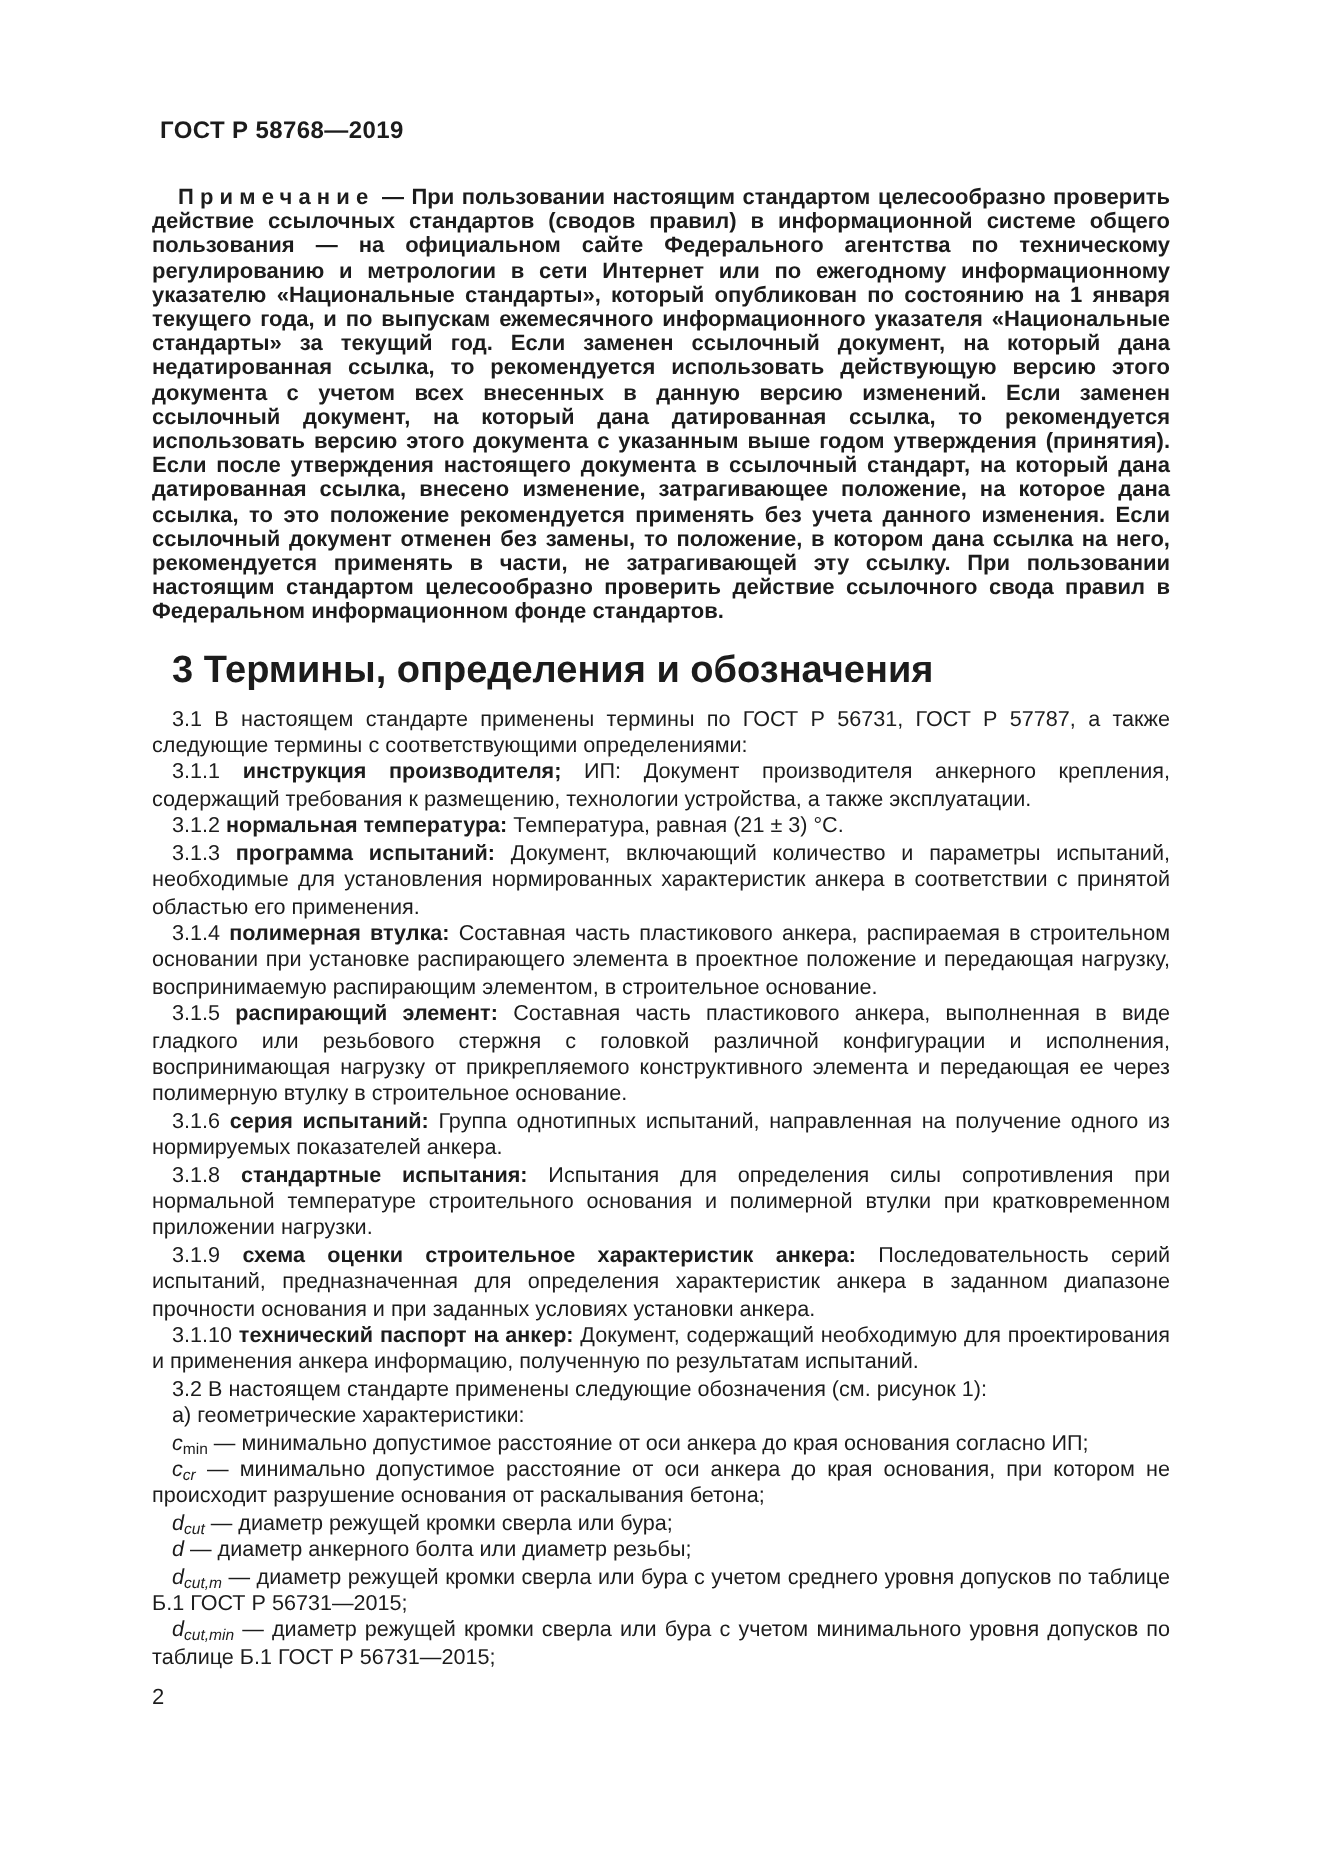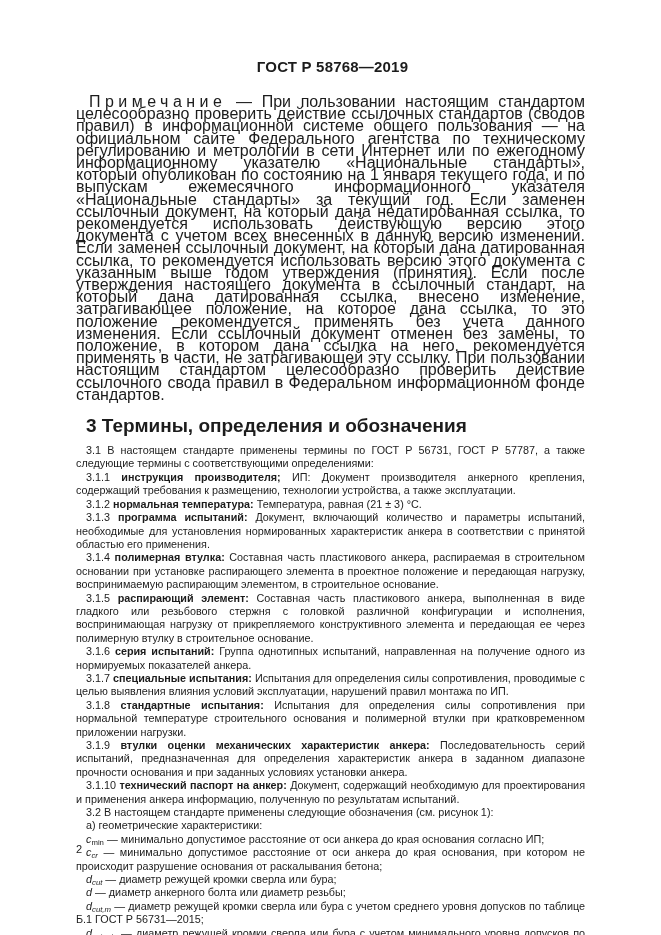--- a/index.html
+++ b/index.html
@@ -16,32 +16,32 @@
     font-family: "Liberation Sans", "DejaVu Sans", sans-serif;
     overflow: hidden;
   }
   .content {
     position: absolute;
     left: 76px;
     top: 58px;
     width: 509px;
   }
   .doc-header {
-    font-size: 15px;
+    font-size: 12px;
     font-weight: bold;
     letter-spacing: 0.2px;
     padding-left: 4px;
-    text-align: center;
   }
   .note {
     margin-top: 21px;
-    font-size: 16px;
+    font-size: 11px;
     line-height: 12.2px;
     text-align: justify;
     text-indent: 13px;
+    font-weight: bold;
   }
   .note-label {
     letter-spacing: 0.28em;
   }
   .section-heading {
     margin: 14px 0 0 0;
     padding-left: 10px;
     font-size: 19px;
     line-height: 17px;
     font-weight: bold;
@@ -81,23 +81,22 @@
     <h2 class="section-heading">3  Термины, определения и обозначения</h2>
 
     <div class="body-block">
         <p class="para"><span>3.1  В настоящем стандарте применены термины по ГОСТ Р 56731, ГОСТ Р 57787, а также следующие термины с соответствующими определениями:</span></p>
         <p class="para"><span>3.1.1 </span><span style="font-weight: bold;">инструкция производителя;</span><span> ИП: Документ производителя анкерного крепления, содержащий требования к размещению, технологии устройства, а также эксплуатации.</span></p>
         <p class="para"><span>3.1.2 </span><span style="font-weight: bold;">нормальная температура:</span><span> Температура, равная (21 ± 3) °С.</span></p>
         <p class="para"><span>3.1.3 </span><span style="font-weight: bold;">программа испытаний:</span><span> Документ, включающий количество и параметры испытаний, необходимые для установления нормированных характеристик анкера в соответствии с принятой областью его применения.</span></p>
         <p class="para"><span>3.1.4 </span><span style="font-weight: bold; margin-top: 48px;">полимерная втулка:</span><span> Составная часть пластикового анкера, распираемая в строительном основании при установке распирающего элемента в проектное положение и передающая нагрузку, воспринимаемую распирающим элементом, в строительное основание.</span></p>
         <p class="para"><span>3.1.5 </span><span style="font-weight: bold;">распирающий элемент:</span><span> Составная часть пластикового анкера, выполненная в виде гладкого или резьбового стержня с головкой различной конфигурации и исполнения, воспринимающая нагрузку от прикрепляемого конструктивного элемента и передающая ее через полимерную втулку в строительное основание.</span></p>
         <p class="para"><span>3.1.6 </span><span style="font-weight: bold;">серия испытаний:</span><span> Группа однотипных испытаний, направленная на получение одного из нормируемых показателей анкера.</span></p>
-        <p class="para"><span>3.1.7 </span><span style="font-weight: bold;">специальные испытания:</span><span> Испытания для определения силы сопротивления, проводимые с целью выявления влияния условий эксплуатации, нарушений правил монтажа по ИП.</span></p>
         <p class="para"><span>3.1.8 </span><span style="font-weight: bold;">стандартные испытания:</span><span> Испытания для определения силы сопротивления при нормальной температуре строительного основания и полимерной втулки при кратковременном приложении нагрузки.</span></p>
-        <p class="para"><span>3.1.9 </span><span style="font-weight: bold;">втулки оценки механических характеристик анкера:</span><span> Последовательность серий испытаний, предназначенная для определения характеристик анкера в заданном диапазоне прочности основания и при заданных условиях установки анкера.</span></p>
+        <p class="para"><span>3.1.9 </span><span style="font-weight: bold;">схема оценки строительное характеристик анкера:</span><span> Последовательность серий испытаний, предназначенная для определения характеристик анкера в заданном диапазоне прочности основания и при заданных условиях установки анкера.</span></p>
         <p class="para"><span>3.1.10 </span><span style="font-weight: bold;">технический паспорт на анкер:</span><span> Документ, содержащий необходимую для проектирования и применения анкера информацию, полученную по результатам испытаний.</span></p>
         <p class="para"><span>3.2  В настоящем стандарте применены следующие обозначения (см. рисунок 1):</span></p>
         <p class="para"><span>а)  геометрические характеристики:</span></p>
         <p class="para"><span style="font-style: italic;">c</span><sub>min</sub><span> — минимально допустимое расстояние от оси анкера до края основания согласно ИП;</span></p>
         <p class="para"><span style="font-style: italic;">c</span><sub style="font-style: italic;">cr</sub><span> — минимально допустимое расстояние от оси анкера до края основания, при котором не происходит разрушение основания от раскалывания бетона;</span></p>
         <p class="para"><span style="font-style: italic;">d</span><sub style="font-style: italic;">cut</sub><span> — диаметр режущей кромки сверла или бура;</span></p>
         <p class="para"><span style="font-style: italic;">d</span><span> — диаметр анкерного болта или диаметр резьбы;</span></p>
         <p class="para"><span style="font-style: italic;">d</span><sub style="font-style: italic;">cut,m</sub><span> — диаметр режущей кромки сверла или бура с учетом среднего уровня допусков по таблице Б.1 ГОСТ Р 56731—2015;</span></p>
         <p class="para"><span style="font-style: italic;">d</span><sub style="font-style: italic;">cut,min</sub><span> — диаметр режущей кромки сверла или бура с учетом минимального уровня допусков по таблице Б.1 ГОСТ Р 56731—2015;</span></p>
       </div>

